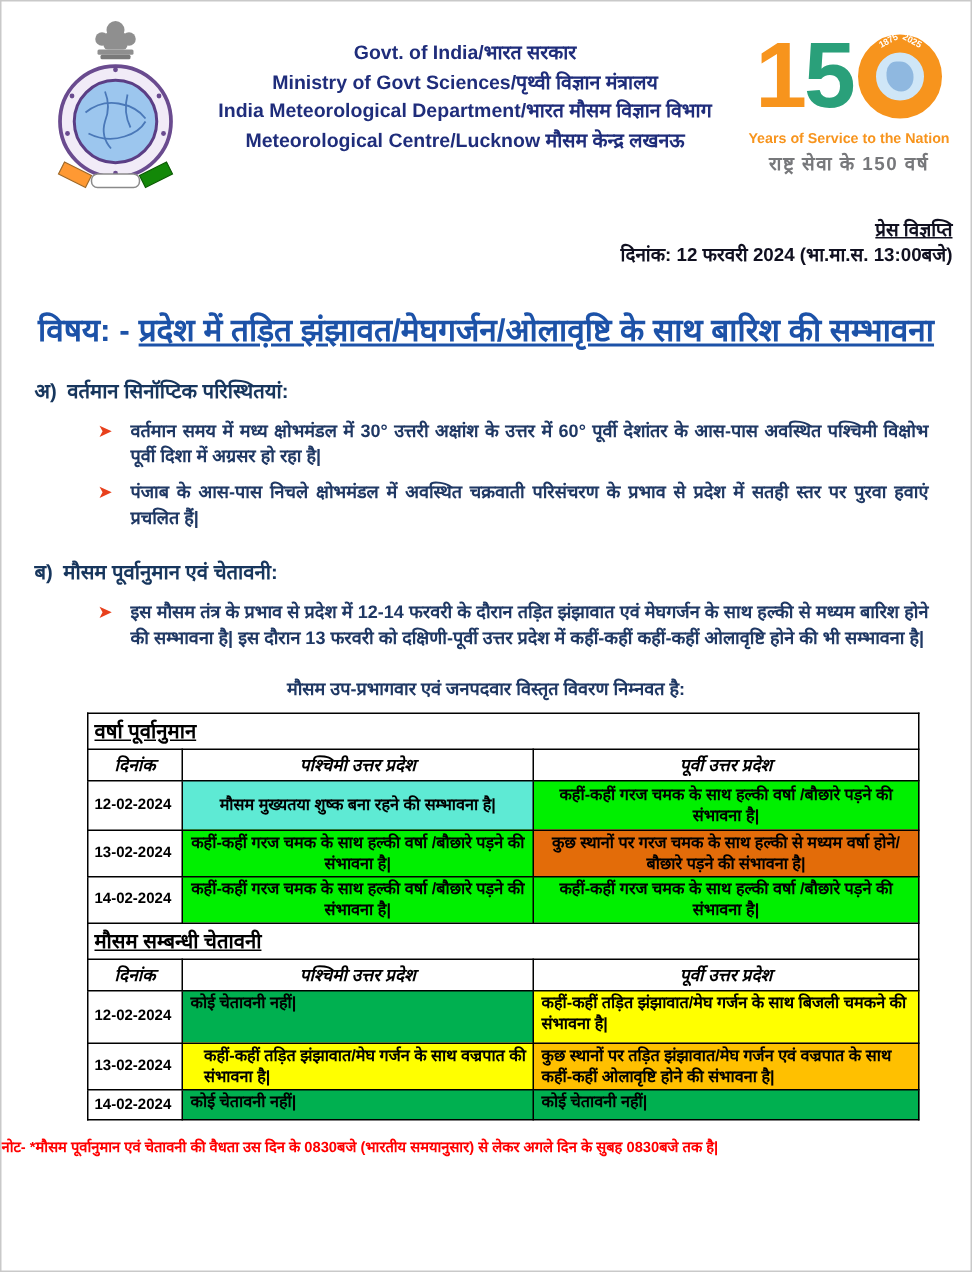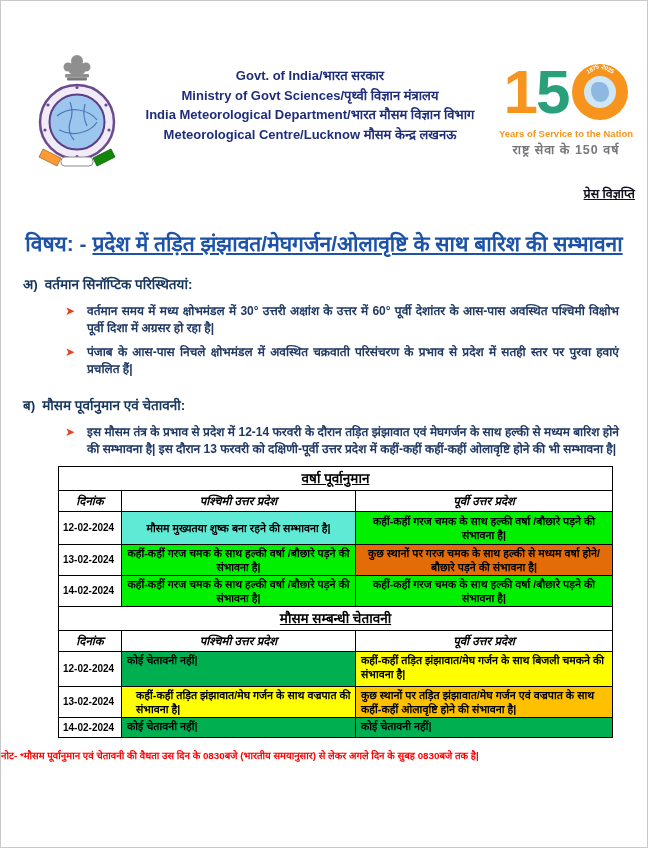--- a/index.html
+++ b/index.html
@@ -4,21 +4,21 @@
 <style>
   * { margin:0; padding:0; box-sizing:border-box; }
   html,body { background:#e9e9e9; }
   body { font-family:"Liberation Sans","DejaVu Sans",sans-serif; }
   .page {
     width:648px; height:848px; margin:0 auto; background:#ffffff;
     border:1px solid #c9c9c9; position:relative; overflow:hidden;
   }
 
   
-  .header { display:flex; align-items:flex-start; padding:8px 6px 0 24px;margin-top:41px; }
+  .header { display:flex; align-items:flex-start; padding:8px 6px 0 24px; }
   .imd-logo { width:104px; height:122px; flex:0 0 auto; }
   .header-text { flex:1 1 auto; text-align:center; color:#1f2d7b; font-weight:bold;
                  font-size:13px; line-height:1.5; padding-top:16px; }
   .logo150 { width:150px; flex:0 0 auto; text-align:center; padding-top:10px; }
   .logo150-row { display:flex; align-items:center; justify-content:center; height:64px; }
   .digit { font-weight:bold; font-size:62px; line-height:58px; }
   .digit-1 { color:#f7941d; }
   .digit-5 { color:#2aa07a; margin-left:-2px; }
   .zero-globe { width:56px; height:56px; border-radius:50%; border:12px solid #f7941d;
                 background:#cfe6f7; margin-left:2px; position:relative; }
@@ -47,21 +47,21 @@
   .bullet .btxt { flex:1; color:#1f3864; font-weight:bold; font-size:12px;
                   line-height:1.4; text-align:justify; }
 
   .detail-line { text-align:center; margin-top:16px; color:#1f3864; font-weight:bold; font-size:12px; }
 
   
   table.wx { border-collapse:collapse; margin:8px 0 0 57px; width:554px; table-layout:fixed; }
   table.wx td, table.wx th { border:1.6px solid #000; font-weight:bold; color:#000;
                              padding:1px 4px; vertical-align:middle; }
   col.c-date { width:63px; } col.c-west { width:234px; } col.c-east { width:257px; }
-  td.t-title { text-align:center; color:#ff0000; text-decoration:underline;
+  td.t-title { color:#ff0000; text-decoration:underline;
                font-size:13.5px; height:24px; border-bottom-width:1.6px; }
   th.t-head { text-align:center; font-size:11.5px; height:21px; background:#fff;font-style:italic; }
   td.t-date { font-size:10px; white-space:nowrap; padding-left:3px; text-align:left; }
   td.cell { font-size:10.8px; line-height:1.3; }
   td.cell.center { text-align:center; }
   td.cell.left { text-align:left; vertical-align:top; padding-left:5px; }
   tr.row-f1{height:33px} tr.row-f2{height:31px} tr.row-f3{height:30px}
   tr.row-w1{height:35px} tr.row-w2{height:29px} tr.row-w3{height:20px}
 
   
@@ -127,20 +127,21 @@
           <span class="land"></span>
         </span>
       </div>
       <div class="cap-en">Years of Service to the Nation</div>
       <div class="cap-hi">राष्ट्र सेवा के 150 वर्ष</div>
     </div>
   </div>
 
   <div class="press-block">
     <div><span class="press-label">प्रेस विज्ञप्ति</span></div>
+    <div>दिनांक: 12 फरवरी 2024 (भा.मा.स. 13:00बजे)</div>
   </div>
 
   <div class="subject">
     <span>विषय: -</span>
     <span class="u">प्रदेश में तड़ित झंझावत/मेघगर्जन/ओलावृष्टि के साथ बारिश की सम्भावना</span>
   </div>
 
   <div class="section-head">
     <span>अ)</span>
     <span>वर्तमान सिनॉप्टिक परिस्थितयां:</span>
@@ -160,20 +161,21 @@
     <span>ब)</span>
     <span>मौसम पूर्वानुमान एवं चेतावनी:</span>
   </div>
   <div class="bullets">
     <div class="bullet">
       <span class="arrow">➤</span>
       <span class="btxt">इस मौसम तंत्र के प्रभाव से प्रदेश में 12-14 फरवरी के दौरान तड़ित झंझावात एवं मेघगर्जन के साथ हल्की से मध्यम बारिश होने की सम्भावना है| इस दौरान 13 फरवरी को दक्षिणी-पूर्वी उत्तर प्रदेश में कहीं-कहीं कहीं-कहीं ओलावृष्टि होने की भी सम्भावना है|</span>
     </div>
   </div>
 
+  <div class="detail-line">मौसम उप-प्रभागवार एवं जनपदवार विस्तृत विवरण निम्नवत है:</div>
 
   <table class="wx">
     <colgroup>
         <col class="c-date">
         <col class="c-west">
         <col class="c-east">
       </colgroup>
 
     <tbody>
         <tr>

